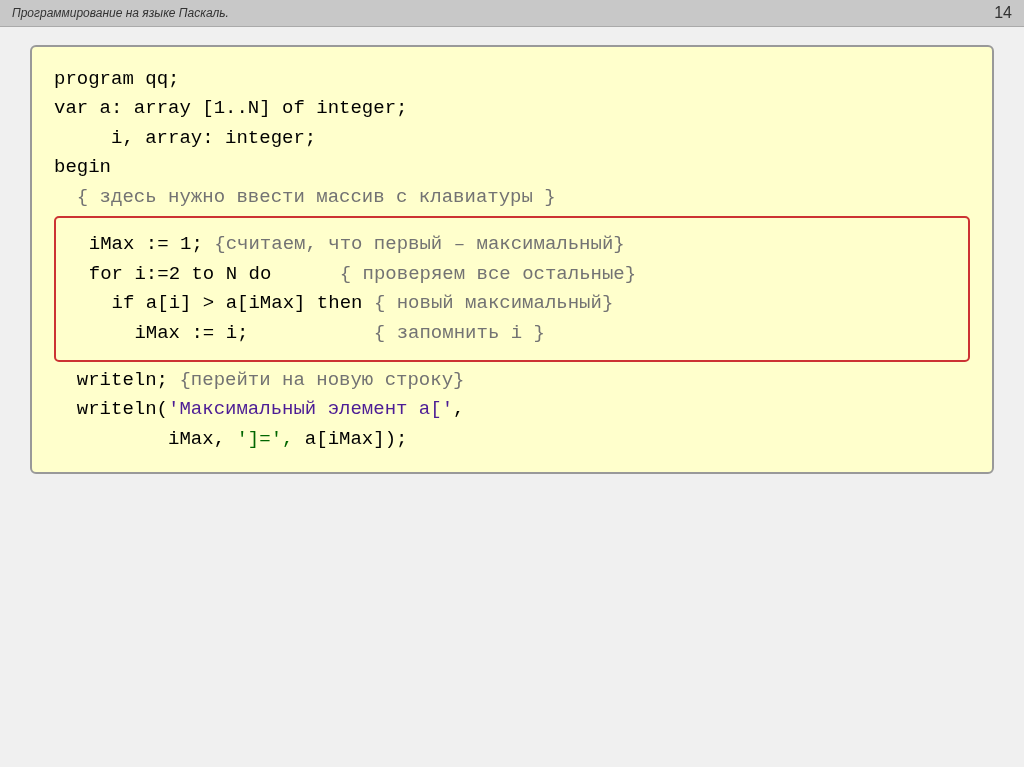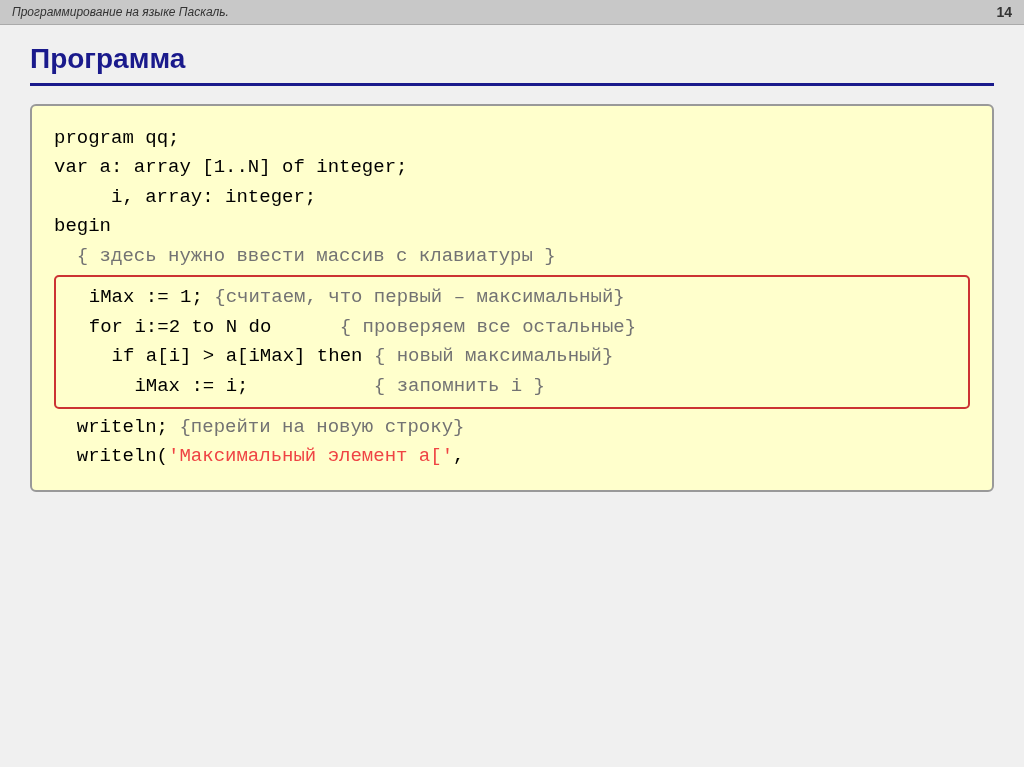--- a/index.html
+++ b/index.html
@@ -28,23 +28,23 @@
       border-bottom: 1px solid #aaa;
     }
 
     .slide-header-text {
       font-size: 12px;
       font-style: italic;
       color: #333;
     }
 
     .slide-page-num {
-      font-size: 14px;
+      font-size: 16px;
       color: #333;
-      font-weight: bold;
+      font-weight: normal;
     }
 
     .slide-content {
       padding: 18px 30px 18px 30px;
     }
 
     .slide-title {
       font-size: 28px;
       font-weight: bold;
       color: #1a1a8c;
@@ -78,44 +78,44 @@
 
 <div class="slide-container">
 
   <div class="slide-header">
     <span class="slide-header-text">Программирование на языке Паскаль.</span>
     <span class="slide-page-num">14</span>
   </div>
 
   <div class="slide-content">
 
-    <div class="slide-title">Программа</div>
 
     <div class="code-block">
 
       <span class="code-line"><span>program</span> qq;</span>
 
 
       <span class="code-line"><span>var</span> a: array [1..N] of integer;</span>
 
       <span class="code-line">     i, array: integer;</span>
 
       <span class="code-line"><span>begin</span></span>
 
       <span class="code-line">  <span class="comment">{ здесь нужно ввести массив с клавиатуры }</span></span>
 
-      <span style="display:block; border: 2px solid #cc3333; border-radius:5px; padding: 6px 10px; margin: 4px 0; background: #ffffcc;">
+      <span style="display:block; border: 2px solid #cc3333; border-radius:5px; padding: 12px 10px; margin: 4px 0; background: #ffffcc;">
         <span class="code-line">  iMax := 1; <span class="comment">{считаем, что первый – максимальный}</span></span>
         <span class="code-line">  <span>for</span> i:=2 <span>to</span> N <span>do</span>      <span class="comment">{ проверяем все остальные}</span></span>
         <span class="code-line">    <span>if</span> a[i] &gt; a[iMax] <span>then</span> <span class="comment">{ новый максимальный}</span></span>
         <span class="code-line">      iMax := i;           <span class="comment">{ запомнить i }</span></span>
       </span>
 
       <span class="code-line">  writeln; <span class="comment">{перейти на новую строку}</span></span>
 
-      <span class="code-line">  writeln(<span style="color:#ef4444;">'Максимальный элемент a['</span>,</span>
+      <span class="code-line">  writeln(<span style="color:#4c1d95;">'Максимальный элемент a['</span>,</span>
 
+      <span class="code-line">          iMax, <span style="color:#006600;">']=',</span> a[iMax]);</span>
 
 
     </div>
 
   </div>
 </div>
 
 </body></html>

